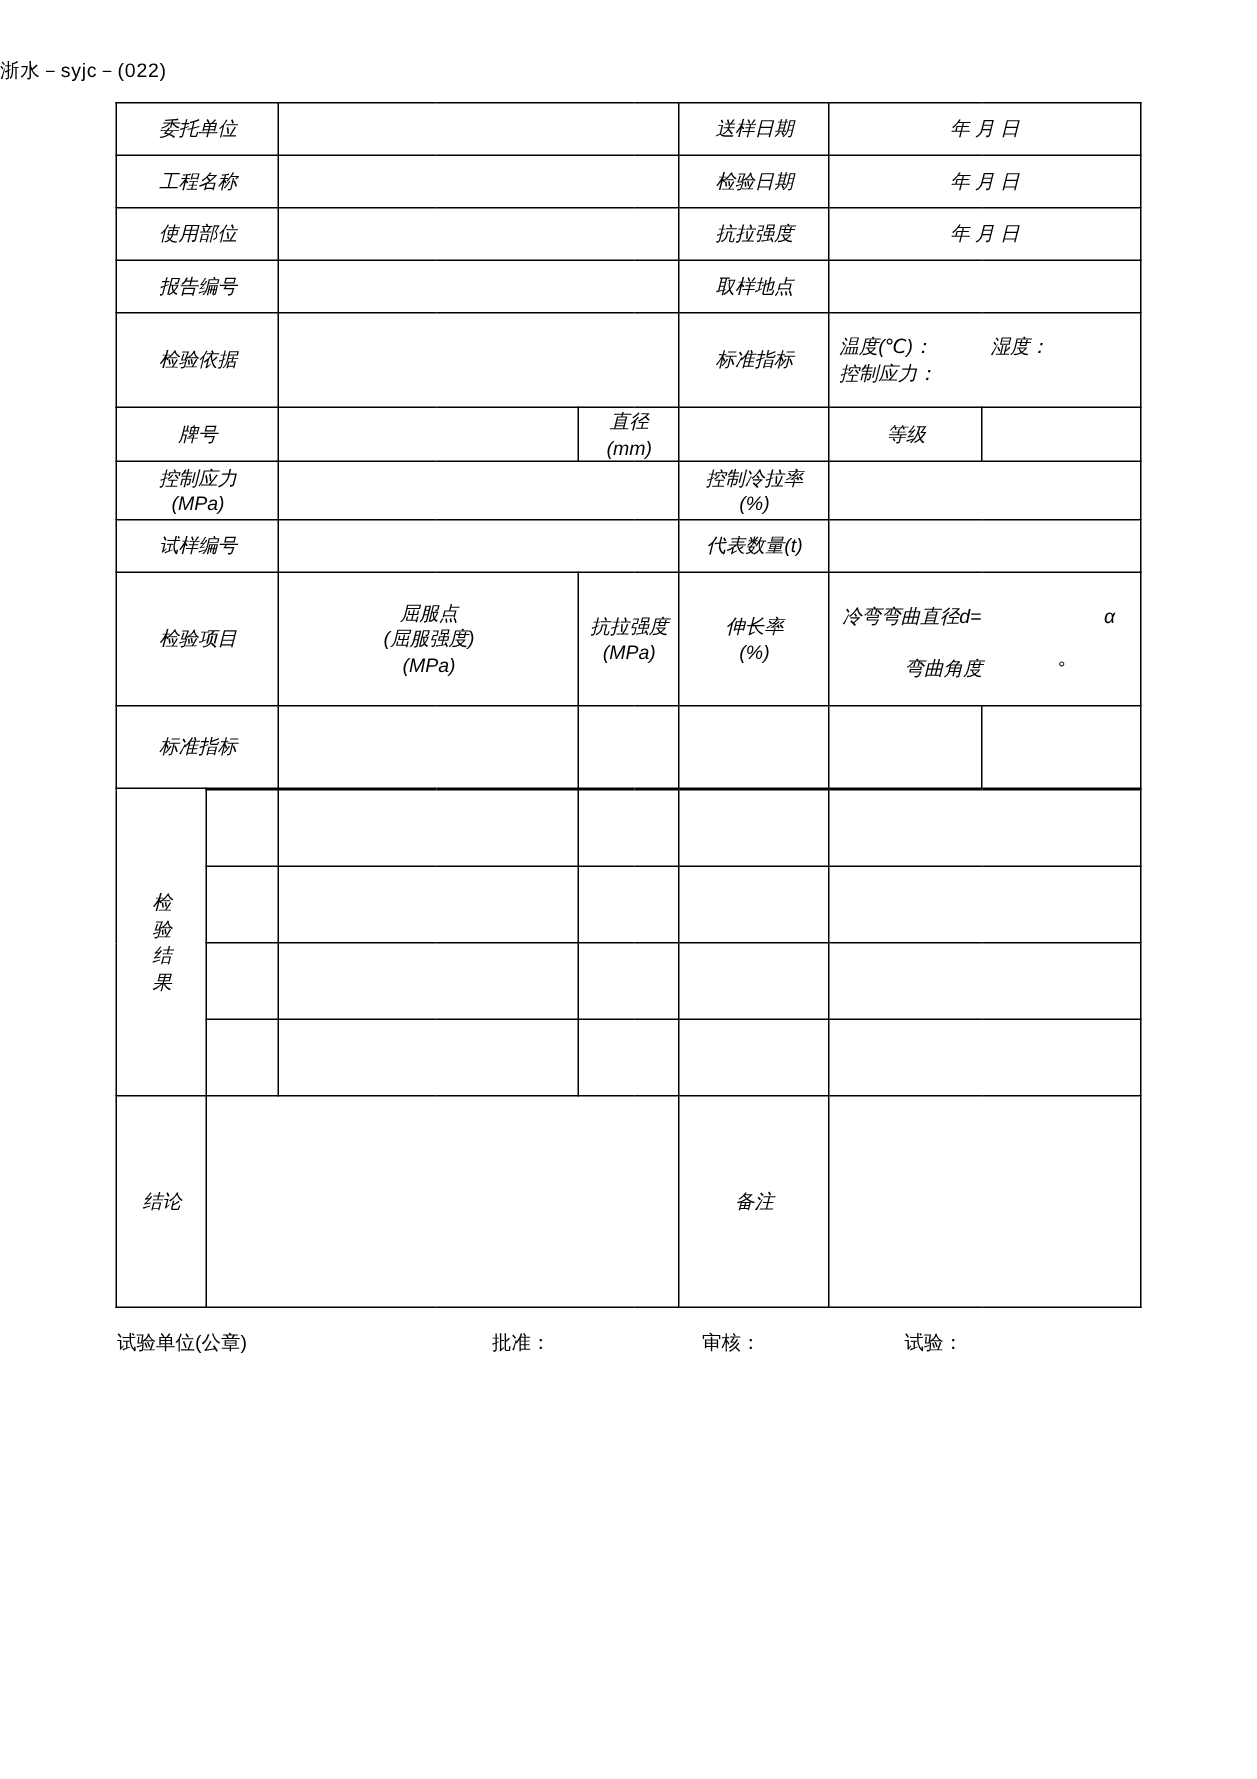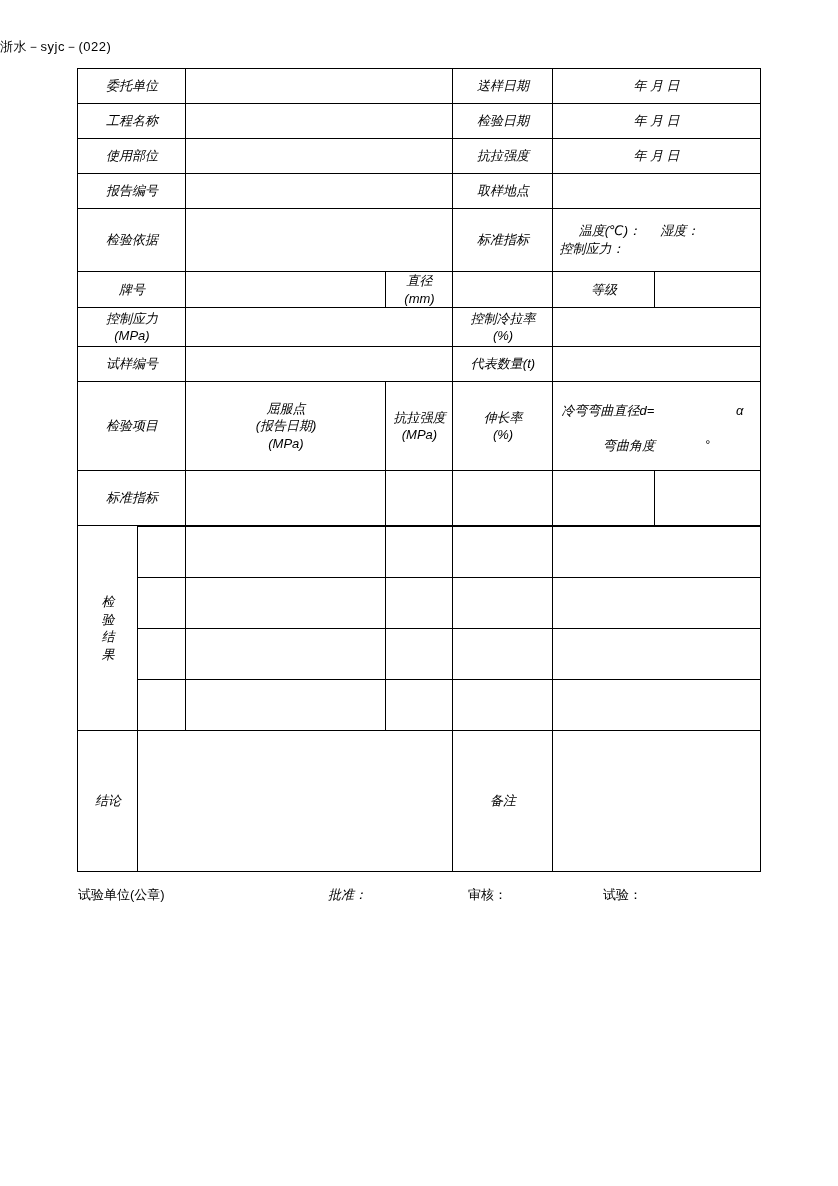--- a/index.html
+++ b/index.html
@@ -65,21 +65,20 @@
   .h34 { height: 34px; }
 
   .cond-cell {
     padding: 6px 10px;
     font-size: 13px;
     line-height: 2.0;
     text-align: left;
   }
   .cond-row1 {
     display: flex;
-    text-align: center;
   }
   .cond-row1 .temp { width: 52%; }
   .item-sub {
     font-size: 12px;
     line-height: 1.4;
   }
   .bend-cell {
     position: relative;
     height: 100%;
     font-size: 13px;
@@ -103,21 +102,21 @@
     line-height: 2.2;
   }
   .footer {
     margin: 8px auto 16px auto;
     width: 682px;
     display: flex;
     font-size: 13px;
     padding-top: 6px;
   }
   .footer .f1 { width: 250px; }
-  .footer .f2 { width: 140px; font-style: italic; }
+  .footer .f2 { width: 140px; }
   .footer .f3 { width: 135px; }
   .footer .f4 { width: 120px; }
   .unit-small { font-size: 12px; }
 </style>
 </head>
 <body>
 
 <div class="page">
 
 
@@ -206,21 +205,21 @@
       <td class="c h34" colspan="2">试样编号</td>
       <td class="c" colspan="4"></td>
       <td class="c" colspan="2">代表数量(t)</td>
       <td class="c" colspan="2"></td>
     </tr>
 
     <tr>
       <td class="c" colspan="2" style="height:88px">检验项目</td>
       <td class="c item-sub" colspan="2">
         <div>屈服点</div>
-        <div>(报告日期)</div>
+        <div>(屈服强度)</div>
         <div>(MPa)</div>
       </td>
       <td class="c item-sub" colspan="2">
         <div>抗拉强度</div>
         <div>(MPa)</div>
       </td>
       <td class="c item-sub" colspan="2">
         <div>伸长率</div>
         <div>(%)</div>
       </td>

